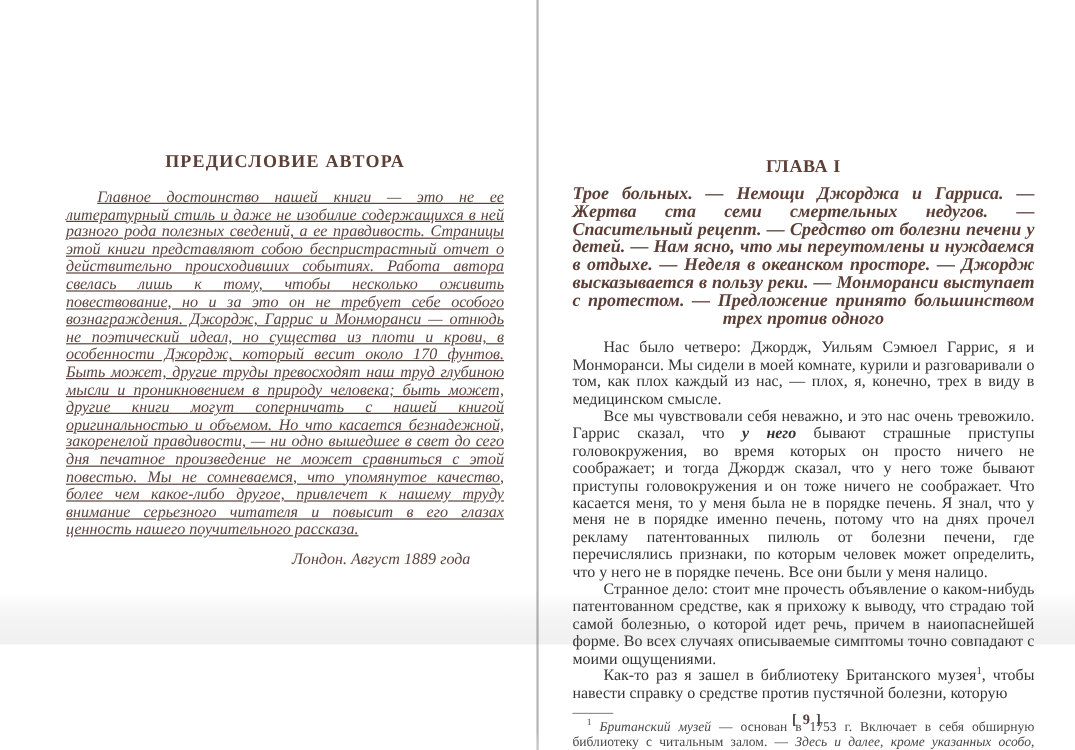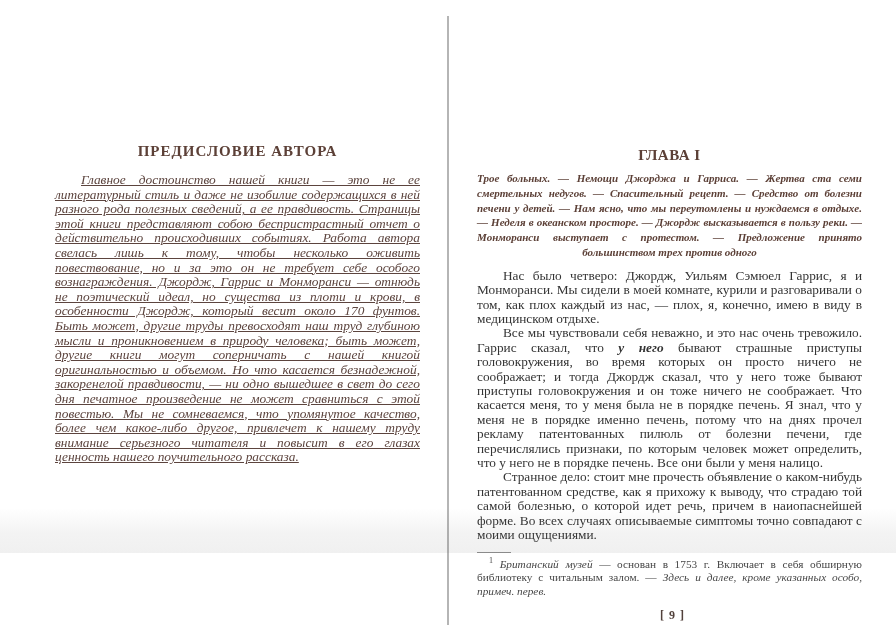--- a/index.html
+++ b/index.html
@@ -1,19 +1,18 @@
 <!DOCTYPE html>
 <html><head>
 <meta charset="utf-8">
 <style>
   html, body { margin:0; padding:0; width:896px; height:625px; overflow:hidden; background:#ffffff; }
   .spread {
     position:relative; width:896px; height:537px; background:#ffffff;
     font-family:"Liberation Serif","DejaVu Serif",serif;
-    margin-top:16px;
   }
   .page { position:absolute; top:0; height:625px; background:#ffffff; }
   .page-left  { left:0; width:447px; }
   .page-right { left:449px; width:447px; }
   .divider { position:absolute; left:447px; top:0; width:2px; height:625px; background:#b5b5b5; }
 
   .heading {
     margin:0; text-align:center; font-size:15px; font-weight:bold;
     letter-spacing:1px; color:#5c4037;
   }
@@ -28,21 +27,21 @@
   .dateline {
     margin:9px 0 0 0; font-style:italic; color:#5c443e;
     font-size:13.4px; text-align:right; padding-right:28px;
   }
 
   
   .right-content { position:absolute; left:28px; top:131px; width:385px; }
   .chapter-heading { margin-bottom:7px; letter-spacing:0.5px; }
   .summary {
     margin:0 0 9px 0; font-weight:bold; font-style:italic; color:#5c4037;
-    font-size:11px; line-height:14.8px; text-align:justify; text-align-last:center;
+    font-size:15px; line-height:14.8px; text-align:justify; text-align-last:center;
   }
   .body-par {
     margin:0; color:#343434;
     font-size:13.3px; line-height:14.4px; text-align:justify; text-indent:26px;
   }
   .inline-em { font-style:italic;font-weight:bold; }
   sup.fn-ref { font-size:9px; line-height:0; vertical-align:super; }
 
   .footnote-block { margin-top:9px; }
   .footnote-rule { width:34px; height:0; border-top:1px solid #8f8f8f; margin:0 0 5px 0; }
@@ -71,36 +70,38 @@
 </style>
 </head>
 <body>
 
 <div class="spread">
 
   <section class="page page-left">
     <div class="left-content">
       <h2 class="heading">ПРЕДИСЛОВИЕ АВТОРА</h2>
       <p class="preface-par">Главное достоинство нашей книги — это не ее литературный стиль и даже не изобилие содержащихся в ней разного рода полезных сведений, а ее правдивость. Страницы этой книги представляют собою беспристрастный отчет о действительно происходивших событиях. Работа автора свелась лишь к тому, чтобы несколько оживить повествование, но и за это он не требует себе особого вознаграждения. Джордж, Гаррис и Монморанси — отнюдь не поэтический идеал, но существа из плоти и крови, в особенности Джордж, который весит около 170 фунтов. Быть может, другие труды превосходят наш труд глубиною мысли и проникновением в природу человека; быть может, другие книги могут соперничать с нашей книгой оригинальностью и объемом. Но что касается безнадежной, закоренелой правдивости, — ни одно вышедшее в свет до сего дня печатное произведение не может сравниться с этой повестью. Мы не сомневаемся, что упомянутое качество, более чем какое-либо другое, привлечет к нашему труду внимание серьезного читателя и повысит в его глазах ценность нашего поучительного рассказа.</p>
+      <p class="dateline">Лондон. Август 1889 года</p>
     </div>
   </section>
 
   <div class="divider"></div>
 
   <section class="page page-right">
     <div class="right-content">
       <h2 class="heading chapter-heading">ГЛАВА I</h2>
       <p class="summary">Трое больных. — Немощи Джорджа и Гарриса. — Жертва ста семи смертельных недугов. — Спасительный рецепт. — Средство от болезни печени у детей. — Нам ясно, что мы переутомлены и нуждаемся в отдыхе. — Неделя в океанском просторе. — Джордж высказывается в пользу реки. — Монморанси выступает с протестом. — Предложение принято большинством трех против одного</p>
 
-      <p class="body-par">Нас было четверо: Джордж, Уильям Сэмюел Гаррис, я и Монморанси. Мы сидели в моей комнате, курили и разговаривали о том, как плох каждый из нас, — плох, я, конечно, имею в виду в медицинском отдыхе.</p>
+      <p class="body-par">Нас было четверо: Джордж, Уильям Сэмюел Гаррис, я и Монморанси. Мы сидели в моей комнате, курили и разговаривали о том, как плох каждый из нас, — плох, я, конечно, трех в виду в медицинском смысле.</p>
 
       <p class="body-par"><span>Все мы чувствовали себя неважно, и это нас очень тревожило. Гаррис сказал, что </span><em class="inline-em">у него</em><span> бывают страшные приступы головокружения, во время которых он просто ничего не соображает; и тогда Джордж сказал, что у него тоже бывают приступы головокружения и он тоже ничего не соображает. Что касается меня, то у меня была не в порядке печень. Я знал, что у меня не в порядке именно печень, потому что на днях прочел рекламу патентованных пилюль от болезни печени, где перечислялись признаки, по которым человек может определить, что у него не в порядке печень. Все они были у меня налицо.</span></p>
 
       <p class="body-par">Странное дело: стоит мне прочесть объявление о каком-нибудь патентованном средстве, как я прихожу к выводу, что страдаю той самой болезнью, о которой идет речь, причем в наиопаснейшей форме. Во всех случаях описываемые симптомы точно совпадают с моими ощущениями.</p>
 
+      <p class="body-par"><span>Как-то раз я зашел в библиотеку Британского музея</span><sup class="fn-ref">1</sup><span>, чтобы навести справку о средстве против пустячной болезни, которую</span></p>
 
       <div class="footnote-block">
         <div class="footnote-rule"></div>
         <p class="footnote-text"><sup>1</sup>
           <em>Британский музей</em><span> — основан в 1753 г. Включает в себя обширную библиотеку с читальным залом. — </span><em>Здесь и далее, кроме указанных особо, примеч. перев.</em></p>
       </div>
     </div>
 
     <div class="page-number">[ 9 ]</div>
   </section>

